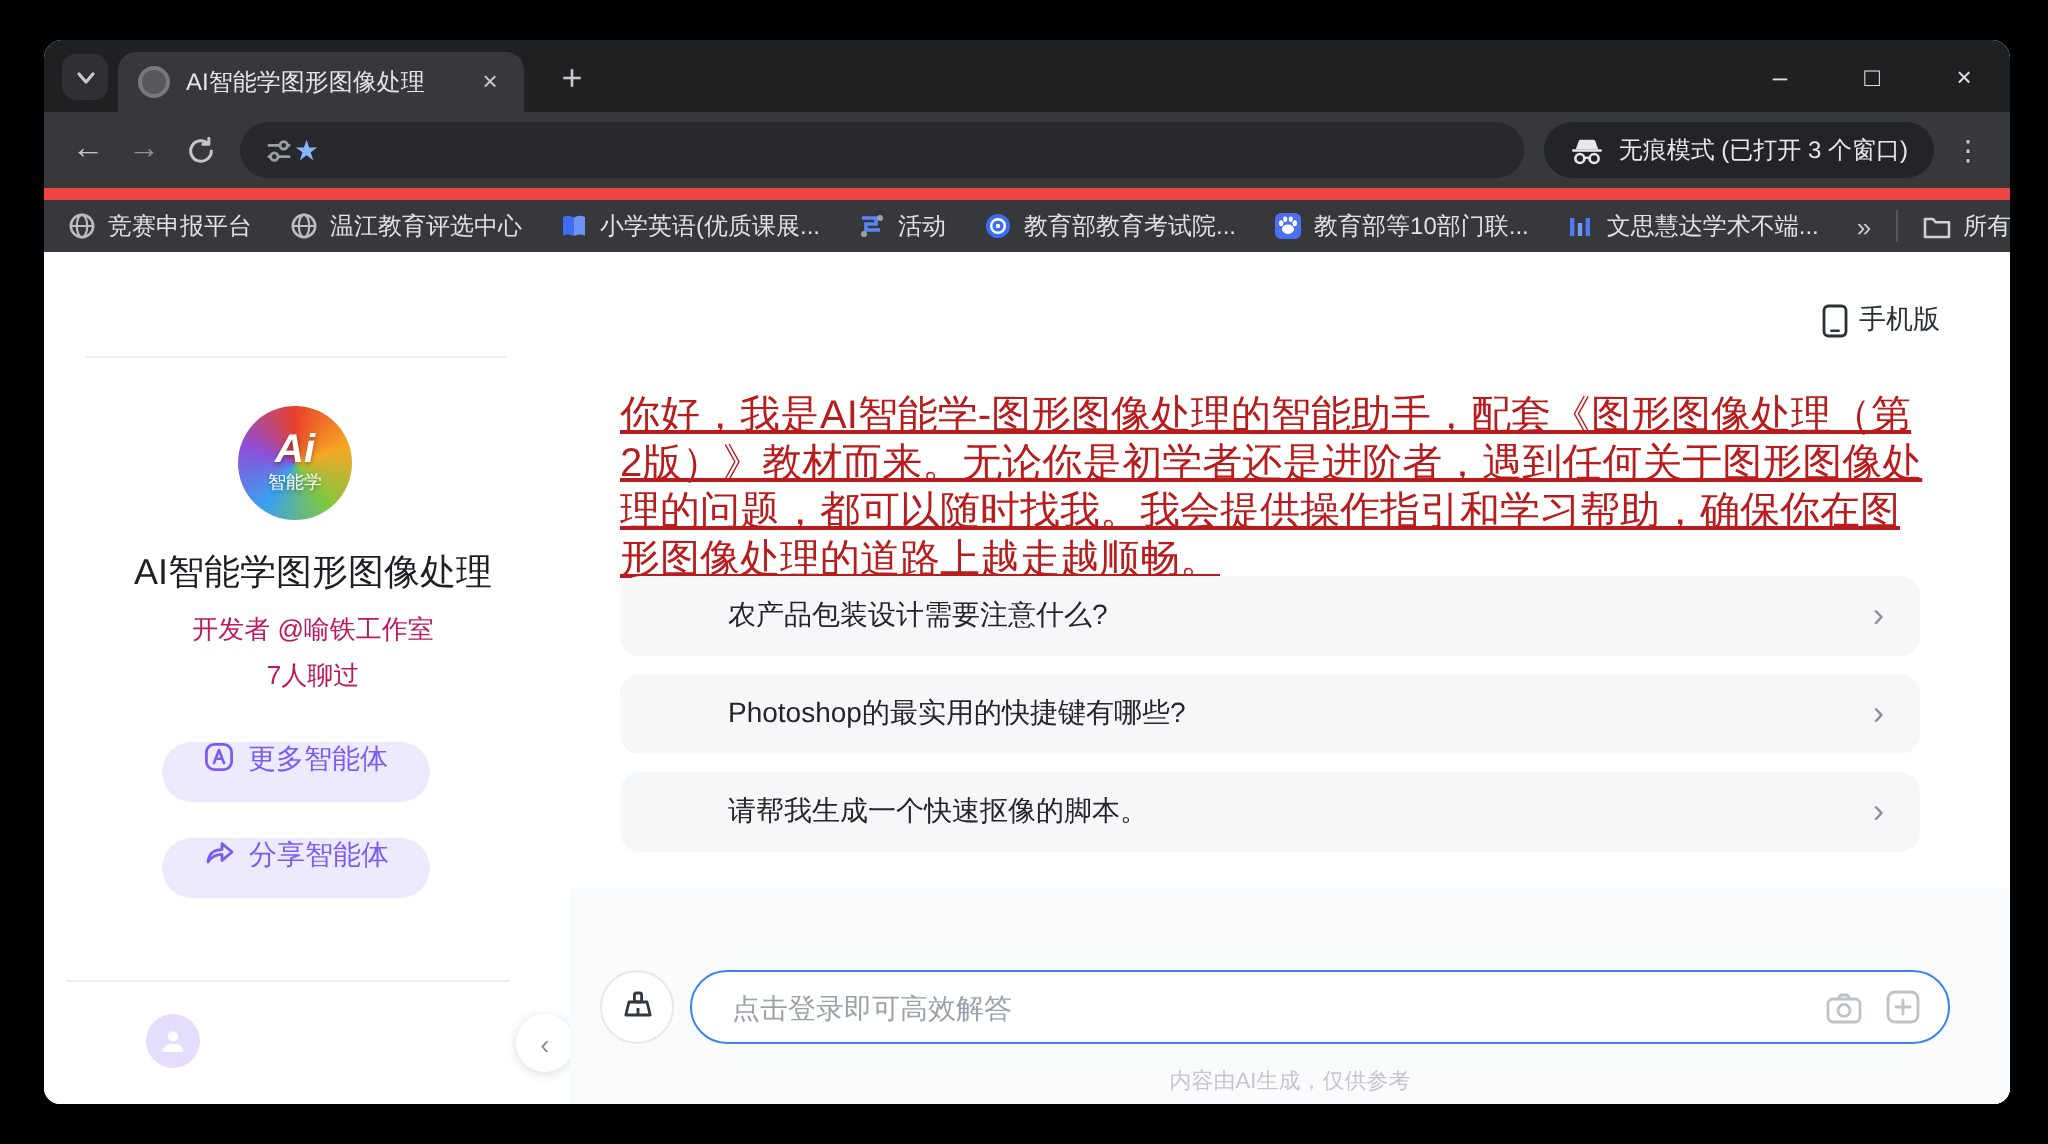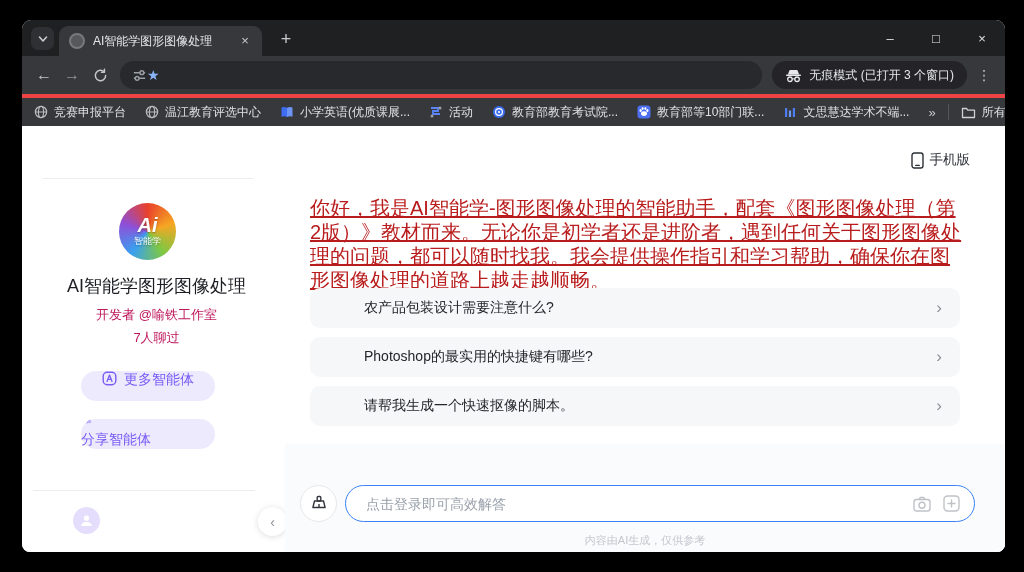--- a/index.html
+++ b/index.html
@@ -43,21 +43,21 @@
     white-space:nowrap; overflow:hidden; }
   .star { color:#8ab4f8; font-size:14px; cursor:pointer; }
   .chip { height:28px; margin-left:10px; background:#242428; border-radius:14px;
     display:flex; align-items:center; gap:7px; padding:0 13px; }
   .chip span { font-size:12px; color:#e7e8ea; white-space:nowrap; }
   .menu-dots { width:26px; height:28px; border:none; background:none; color:#c7c9cd;
     font-size:14px; cursor:pointer; margin-left:4px; }
 
   
   .bookbar { height:32px; background:#37383b; display:flex; align-items:center;
-    padding:0 12px; gap:19px; border-top:4px solid #ef4444; }
+    padding:0 12px; gap:19px; border-top:6px solid #ef4444; }
   .bm { display:flex; align-items:center; gap:6px; cursor:pointer; }
   .bm span.lbl { font-size:12px; color:#dfe1e4; white-space:nowrap; }
   .bm-right { margin-left:auto; display:flex; align-items:center; gap:12px; }
   .overflow { color:#c7c9cd; font-size:13px; cursor:pointer; }
   .vsep { width:1px; height:16px; background:#55575b; }
 
   
   .content { position:relative; height:426px; background:#fff; }
   .mobile-link { position:absolute; right:35px; top:25px; display:flex;
     align-items:center; gap:6px; cursor:pointer; }
@@ -75,21 +75,21 @@
   .avatar .a2 { font-size:9px; color:#fff; text-shadow:0 1px 2px rgba(0,0,0,.35); }
   .sb-title { position:absolute; left:0; top:148px; width:263px; text-align:center;
     font-size:18px; color:#1d1f24; }
   .sb-dev, .sb-count { position:absolute; left:0; width:263px; text-align:center;
     font-size:13px; color:#be185d; }
   .sb-dev { top:180px; } .sb-count { top:203px; }
   .sb-btn { position:absolute; left:56px; width:134px; height:30px;
     border-radius:16px; background:#edeafe; border:none; display:flex;
     align-items:flex-start; justify-content:center; gap:7px; color:#7a5cf5;
     font-size:14px; cursor:pointer; }
-  .sb-btn.b1 { top:245px; } .sb-btn.b2 { top:293px;flex-direction:column; }
+  .sb-btn.b1 { top:245px; } .sb-btn.b2 { top:293px; }
   .sb-divider2 { position:absolute; left:8px; top:364px; width:222px; height:1px;
     background:#ececee; }
   .login-row { position:absolute; left:18px; top:381px; display:flex;
     align-items:center; gap:22px; cursor:pointer;flex-direction:column; }
   .login-ava { width:27px; height:27px; border-radius:50%; background:#e4defc;
     display:flex; align-items:center; justify-content:center; }
   .login-row span.txt { font-size:14.5px; color:#6a57ee; }
   .collapse { position:absolute; left:233px; top:381px; width:29px; height:29px;
     border-radius:50%; background:#fff; box-shadow:0 1px 6px rgba(0,0,0,.14);
     display:flex; align-items:center; justify-content:center; color:#8a8d93;

